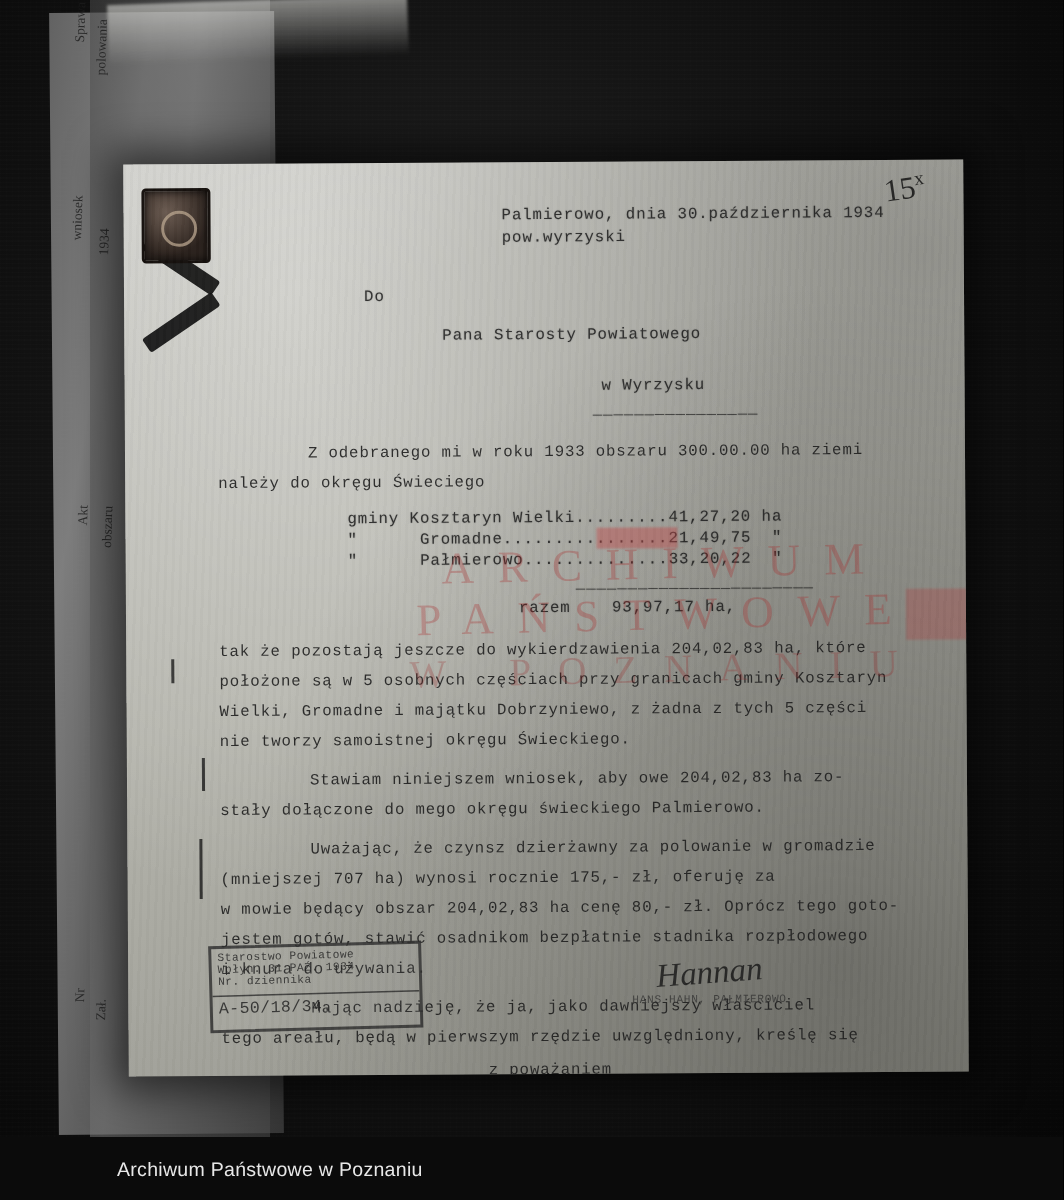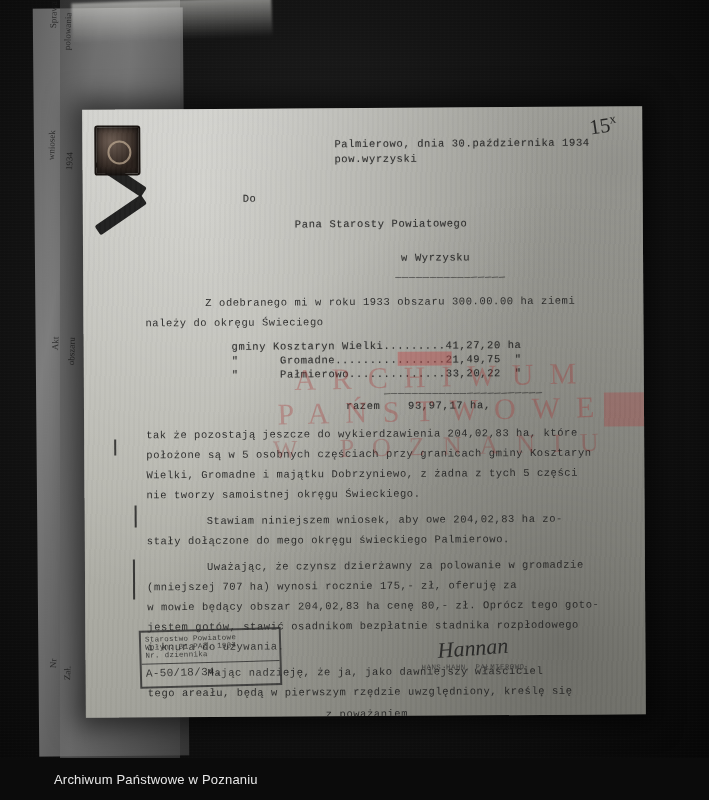--- a/index.html
+++ b/index.html
@@ -266,21 +266,21 @@
     left: 0; bottom: 0;
     width: 709px; height: 42px;
     background: #0b0b0b;
     display: flex;
     align-items: center;
   }
   .footer-label {
     color: #e8e8e8;
     font-family: "Liberation Sans", sans-serif;
     font-size: 13px;
-    padding-left: 54px;
+    padding-left: 78px;
     letter-spacing: .2px;
   }
 
   
   .corner-light {
     position: absolute;
     left: 72px; top: 0px;
     width: 200px; height: 40px;
     background: linear-gradient(180deg, rgba(230,230,225,.55), rgba(0,0,0,0));
     transform: rotate(-2deg);

